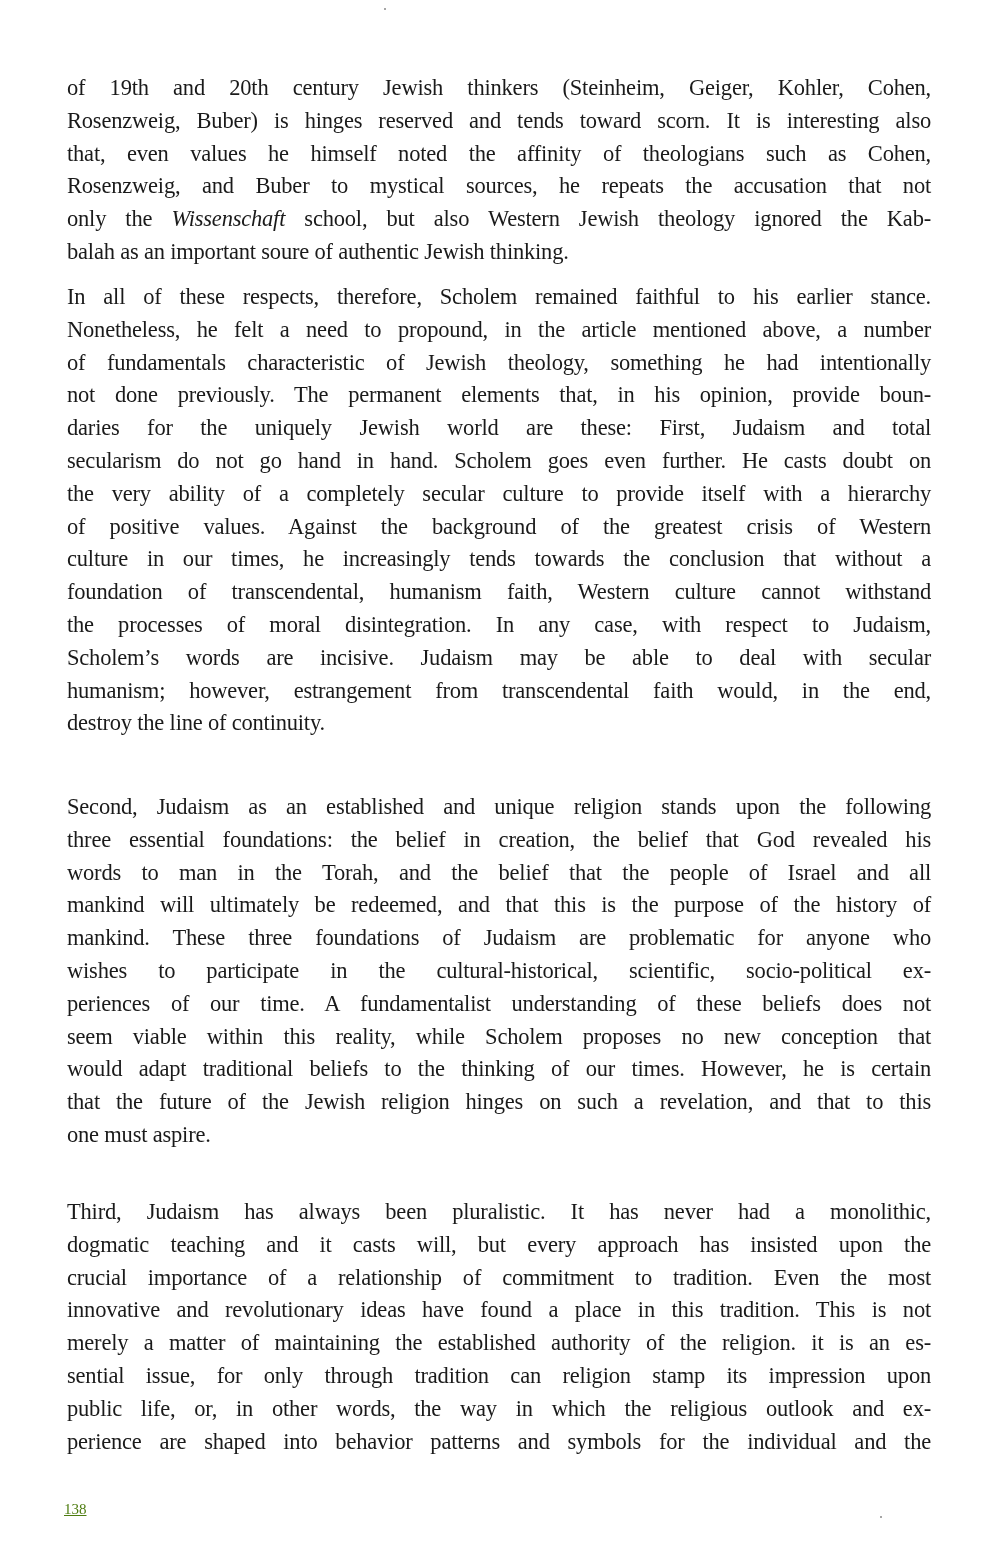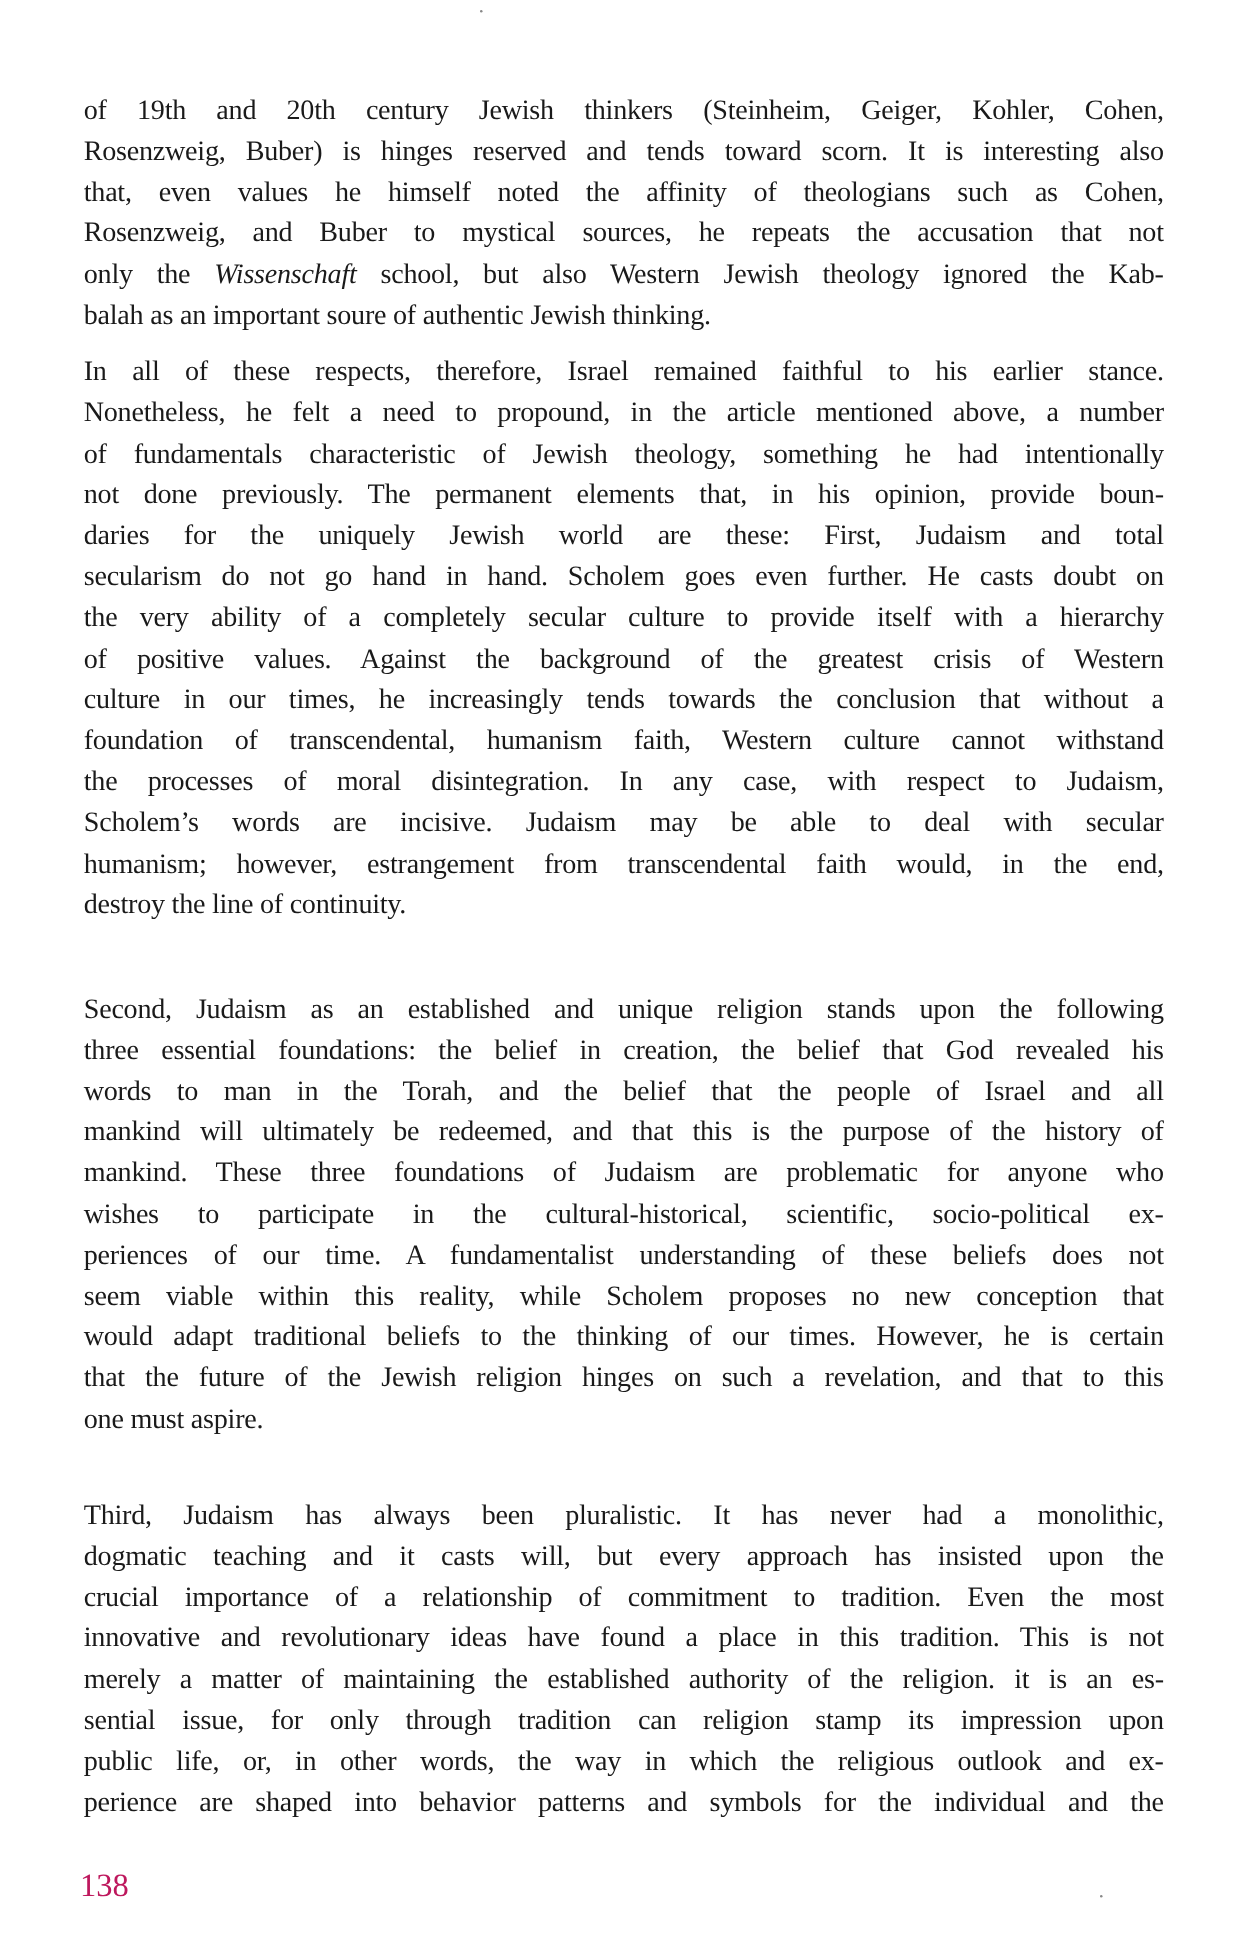--- a/index.html
+++ b/index.html
@@ -18,42 +18,43 @@
       font-size: 22.5px;
       text-align: justify;
       text-align-last: justify;
       white-space: nowrap;
       letter-spacing: -0.2px;
     }
     .line.last { text-align-last: left; }
     .line .it { font-style: italic; }
     .page-number {
       position: absolute; left: 64px; top: 1494px;
-      font-size: 26px; line-height: 30px;
+      font-size: 15px; line-height: 30px;
       font-family: "Liberation Serif", "DejaVu Serif", serif;
-      color: #be185d;
+      color: #4d7c0f;
+      text-decoration: underline;
     }
     .speck { position: absolute; width: 2px; height: 2px; background: #888; border-radius: 1px; }
   </style>
 </head>
 <body>
 
 <div class="page">
 
   <div class="para" style="top:24px;margin-top:48px;">
     <span class="line">of 19th and 20th century Jewish thinkers (Steinheim, Geiger, Kohler, Cohen,</span>
     <span class="line">Rosenzweig, Buber) is hinges reserved and tends toward scorn. It is interesting also</span>
     <span class="line">that, even values he himself noted the affinity of theologians such as Cohen,</span>
     <span class="line">Rosenzweig, and Buber to mystical sources, he repeats the accusation that not</span>
     <span class="line"><span>only the </span><span class="it">Wissenschaft</span><span> school, but also Western Jewish theology ignored the Kab-</span></span>
     <span class="line last">balah as an important soure of authentic Jewish thinking.</span>
   </div>
 
   <div class="para" style="top:281px;">
-    <span class="line">In all of these respects, therefore, Israel remained faithful to his earlier stance.</span>
+    <span class="line">In all of these respects, therefore, Scholem remained faithful to his earlier stance.</span>
     <span class="line">Nonetheless, he felt a need to propound, in the article mentioned above, a number</span>
     <span class="line">of fundamentals characteristic of Jewish theology, something he had intentionally</span>
     <span class="line">not done previously. The permanent elements that, in his opinion, provide boun-</span>
     <span class="line">daries for the uniquely Jewish world are these: First, Judaism and total</span>
     <span class="line">secularism do not go hand in hand. Scholem goes even further. He casts doubt on</span>
     <span class="line">the very ability of a completely secular culture to provide itself with a hierarchy</span>
     <span class="line">of positive values. Against the background of the greatest crisis of Western</span>
     <span class="line">culture in our times, he increasingly tends towards the conclusion that without a</span>
     <span class="line">foundation of transcendental, humanism faith, Western culture cannot withstand</span>
     <span class="line">the processes of moral disintegration. In any case, with respect to Judaism,</span>

